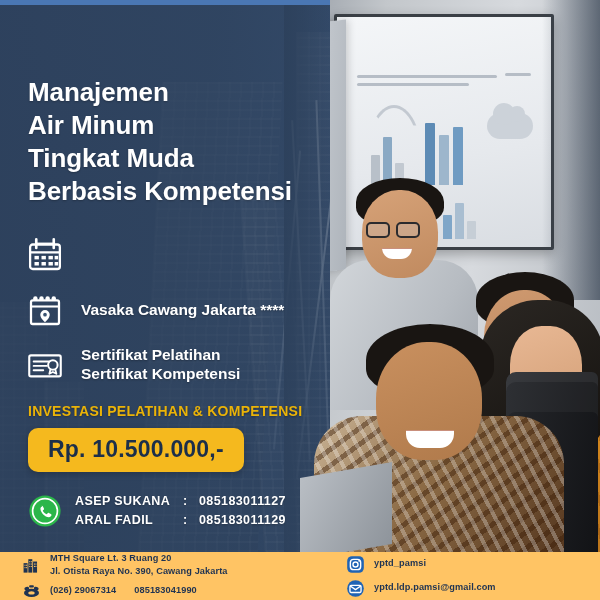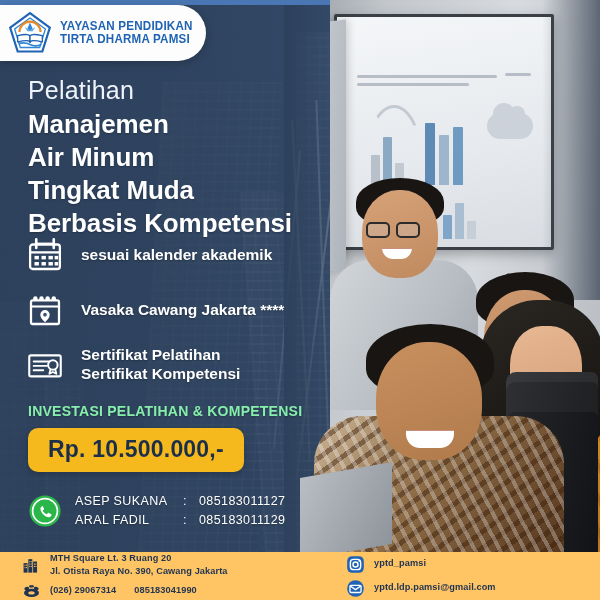--- a/index.html
+++ b/index.html
@@ -220,40 +220,40 @@
   .info-row { display: flex; align-items: center; gap: 15px; margin-bottom: 13px; }
   .info-ico { width: 42px; height: 42px; flex: 0 0 42px; }
   .info-txt {
     color: #ffffff; font-size: 15.5px; font-weight: 700; line-height: 1.22;
     text-shadow: 0 1px 2px rgba(0,0,0,.3);
   }
 
   
   .invest-label {
     position: absolute; left: 28px; top: 403px; z-index: 15;
-    font-size: 14px; font-weight: 700; color: #86efac; letter-spacing: .25px;
+    font-size: 14px; font-weight: 700; color: #eab308; letter-spacing: .25px;
     text-shadow: 0 1px 2px rgba(0,0,0,.3);
   }
   .price-pill {
     position: absolute; left: 28px; top: 428px; z-index: 15;
     background: #f5b91e;
     border-radius: 10px;
     padding: 8px 20px 9px;
     font-size: 23px; font-weight: 700; color: #1c2f4a;
     letter-spacing: .2px;
     box-shadow: 0 2px 6px rgba(0,0,0,.22);
   }
 
   
   .wa-block {
     position: absolute; left: 28px; top: 492px; z-index: 15;
     display: flex; align-items: center; gap: 13px;
   }
   .wa-ico { width: 34px; height: 34px; flex: 0 0 34px; }
-  .wa-lines { color: #ffffff; font-size: 12.5px; font-weight: 400; line-height: 1.55;
+  .wa-lines { color: #ffffff; font-size: 12.5px; font-weight: 700; line-height: 1.55;
     text-shadow: 0 1px 2px rgba(0,0,0,.3); }
   .wa-row { display: flex; }
   .wa-name { width: 108px; letter-spacing: .4px; }
   .wa-sep { width: 16px; }
   .wa-num { letter-spacing: .4px; }
 
   
   .footer {
     position: absolute; left: 0; bottom: 0; width: 600px; height: 48px;
     background: #ffc464;
@@ -349,42 +349,22 @@
     <div class="mast" style="left:286px; top:150px; height:300px; transform:rotate(5deg);"></div>
     <div class="mast" style="left:300px; top:120px; height:340px; transform:rotate(-3deg);"></div>
     <div class="mast" style="left:314px; top:180px; height:300px; transform:rotate(7deg);"></div>
     <div class="mast" style="left:322px; top:100px; height:380px; transform:rotate(-2deg);"></div>
     <div class="left-scrim"></div>
     <div class="left-fade-right"></div>
   </div>
 
   <div class="top-rule"></div>
 
-  <div class="logo-badge">
-    <span class="logo-mark">
-      <svg viewBox="0 0 100 100" width="44" height="44">
-        <polygon points="50,5 95,38 78,92 22,92 5,38" fill="#ffffff" stroke="#1f63b4" stroke-width="5"></polygon>
-        <polygon points="50,16 85,41 72,83 28,83 15,41" fill="none" stroke="#2f86d6" stroke-width="3"></polygon>
-        <path d="M26 48 A24 24 0 0 1 74 48" fill="none" stroke="#e98a22" stroke-width="5"></path>
-        <path d="M50 26 L44 40 L50 46 L56 40 Z" fill="#2f86d6"></path>
-        <path d="M38 36 L44 46 L50 46 Z" fill="#4aa3e0"></path>
-        <path d="M62 36 L56 46 L50 46 Z" fill="#4aa3e0"></path>
-        <path d="M22 56 Q50 50 50 58 L50 72 Q50 64 22 70 Z" fill="#ffffff" stroke="#1f63b4" stroke-width="3"></path>
-        <path d="M78 56 Q50 50 50 58 L50 72 Q50 64 78 70 Z" fill="#ffffff" stroke="#1f63b4" stroke-width="3"></path>
-        <path d="M24 74 Q38 70 50 76 Q62 82 76 76" fill="none" stroke="#2f86d6" stroke-width="4"></path>
-      </svg>
-    </span>
-    <span class="logo-text">
-      <div class="l1">YAYASAN PENDIDIKAN</div>
-      <div class="l2">TIRTA DHARMA PAMSI</div>
-    </span>
-  </div>
 
   <div class="headline">
-    <div class="hl-pre">Pelatihan</div>
     <div class="hl-main">Manajemen</div>
     <div class="hl-main">Air Minum</div>
     <div class="hl-main">Tingkat Muda</div>
     <div class="hl-main">Berbasis Kompetensi</div>
   </div>
 
   <div class="info-list">
 
     <div class="info-row">
       <span class="info-ico">
@@ -398,21 +378,20 @@
               <rect x="20" y="25" width="5" height="4"></rect>
             <rect x="28" y="25" width="5" height="4"></rect>
               <rect x="35" y="25" width="4" height="4"></rect>
             <rect x="12" y="32" width="5" height="4"></rect>
               <rect x="20" y="32" width="5" height="4"></rect>
             <rect x="28" y="32" width="5" height="4"></rect>
               <rect x="35" y="32" width="4" height="4"></rect>
           </g>
         </svg>
       </span>
-      <span class="info-txt">sesuai kalender akademik</span>
     </div>
 
     <div class="info-row">
       <span class="info-ico">
         <svg viewBox="0 0 48 48" width="42" height="42">
           <rect x="8" y="13" width="32" height="27" rx="2" fill="none" stroke="#fff" stroke-width="2.6"></rect>
           <path d="M8 20 H40" stroke="#fff" stroke-width="2.4"></path>
           <g fill="#fff">
             <circle cx="13" cy="11" r="2.6"></circle>
               <circle cx="20" cy="11" r="2.6"></circle>

